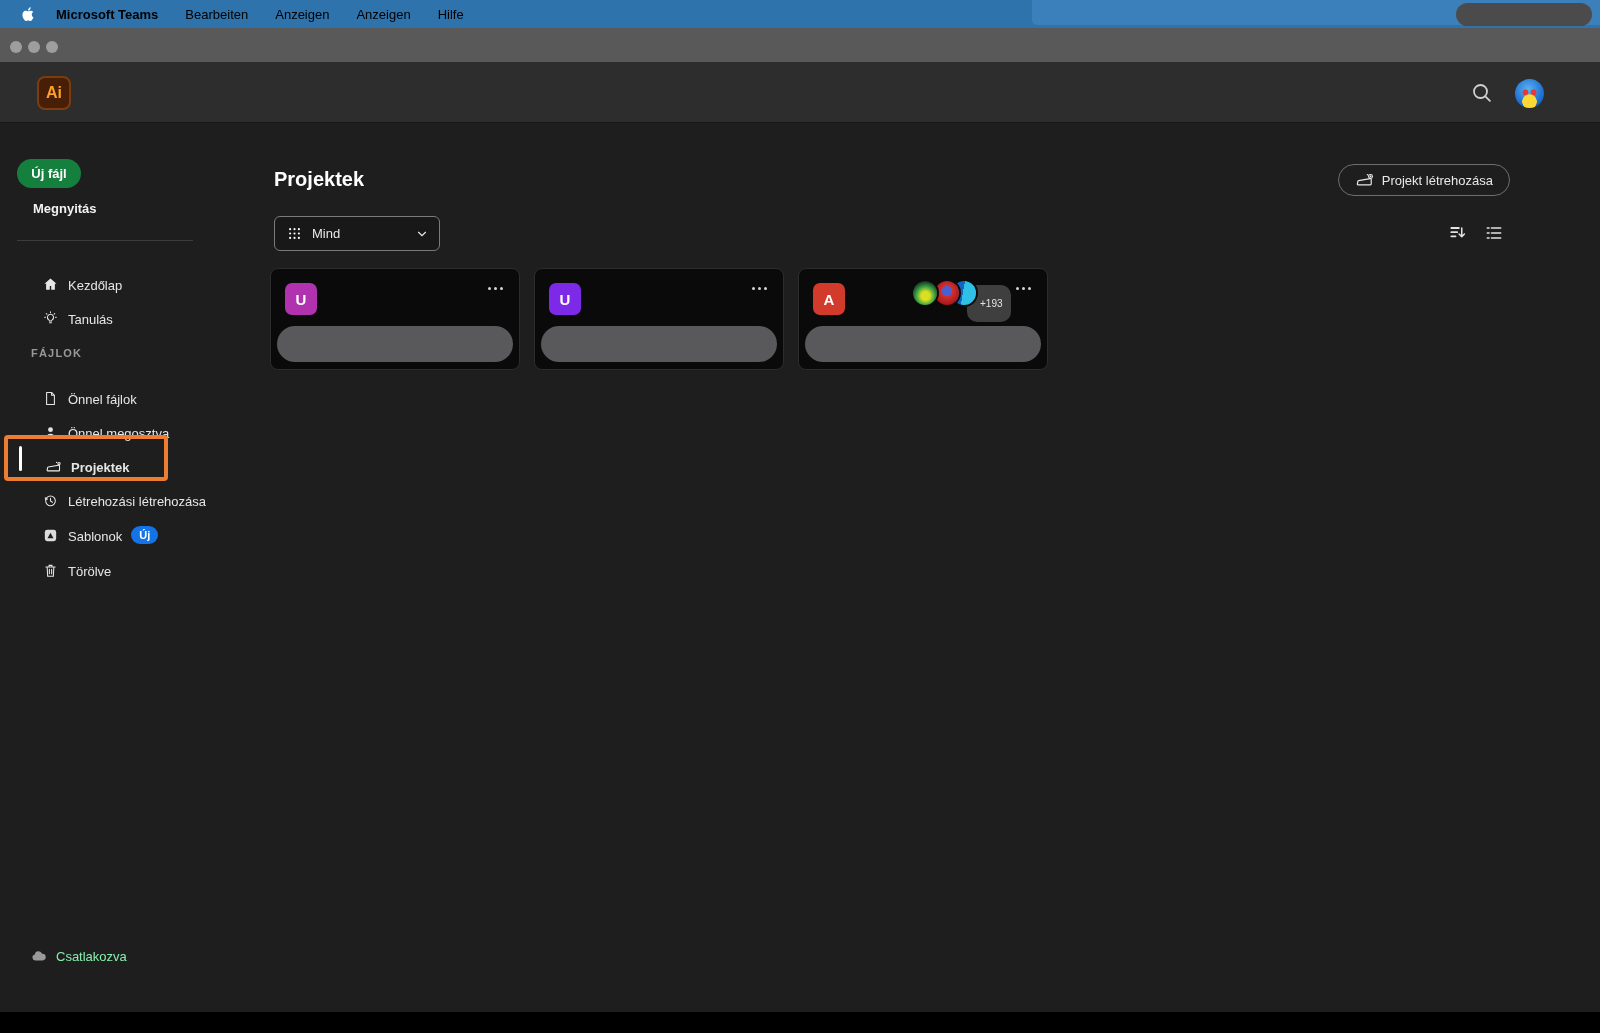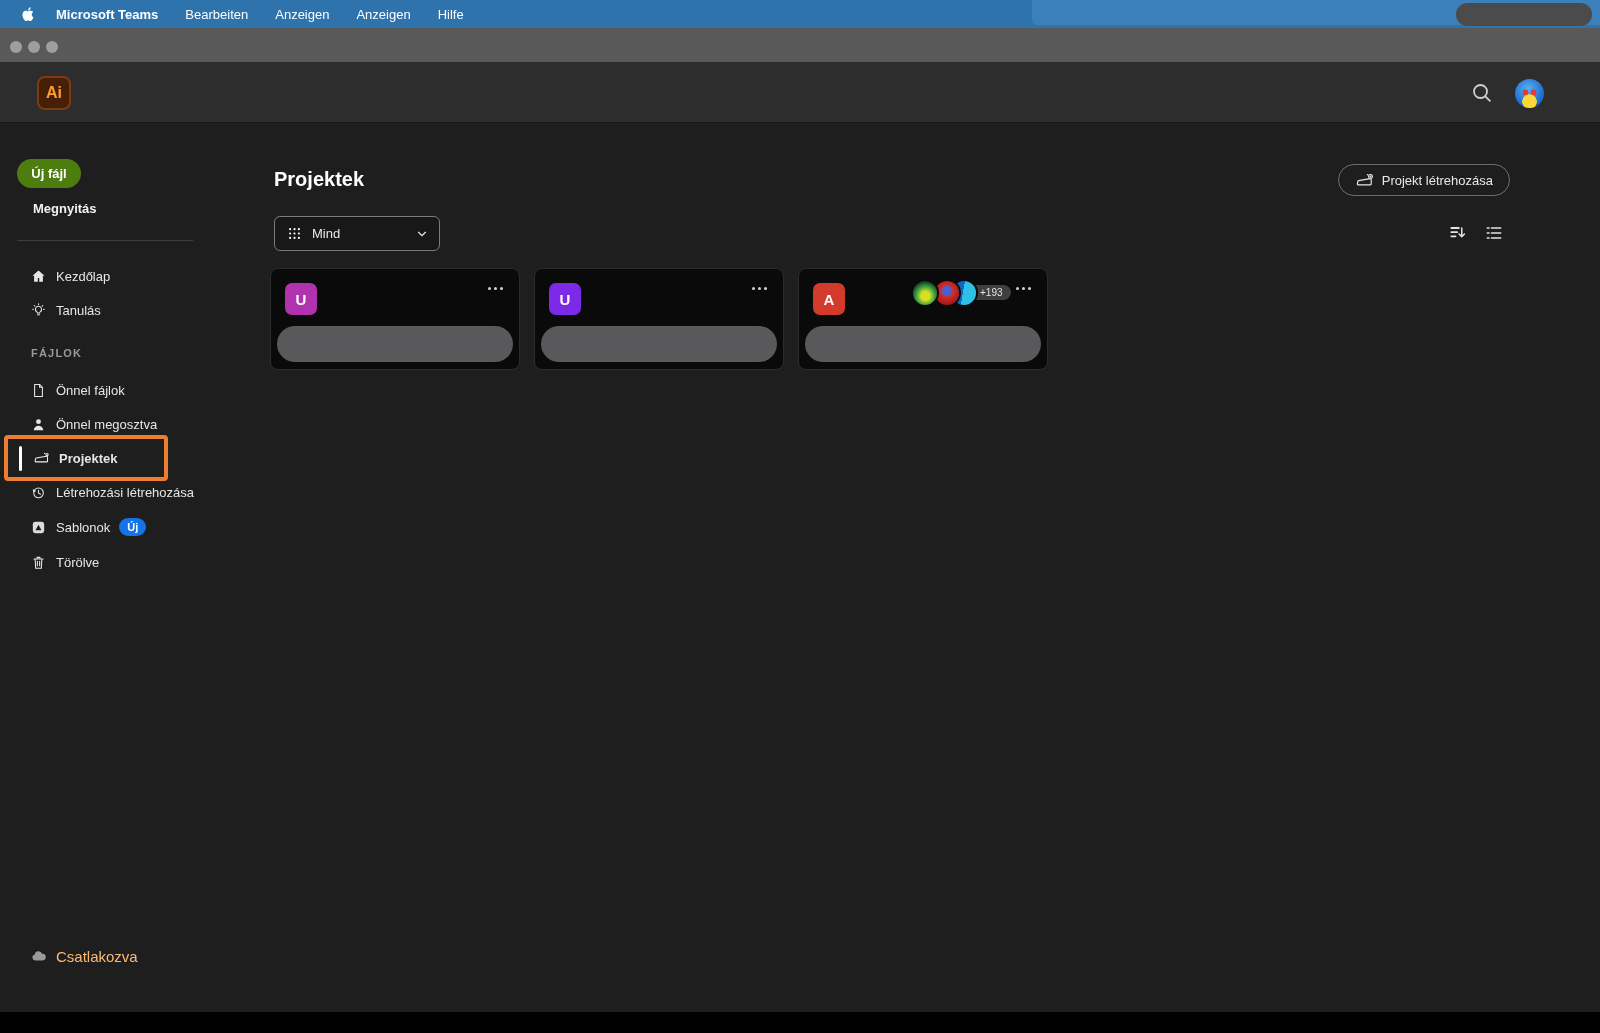--- a/index.html
+++ b/index.html
@@ -1,20 +1,20 @@
 <!DOCTYPE html>
 <html><head>
 <meta charset="utf-8">
 <style>
   * { box-sizing: border-box; margin: 0; padding: 0; }
   html,body { width:1600px; height:1033px; background:#000; font-family:"Liberation Sans", sans-serif; overflow:hidden; }
   .stage { position:relative; width:1600px; height:1033px; }
 
   
-  .menubar { position:absolute; left:0; top:0; width:1600px; height:28px; background:#2e73ac; display:flex; align-items:center; color:#ffffff; font-size:13px; z-index:5; }
+  .menubar { position:absolute; left:0; top:0; width:1600px; height:28px; background:#2e73ac; display:flex; align-items:center; color:#000000; font-size:13px; z-index:5; }
   .menubar .apple { margin-left:20px; display:flex; align-items:center; }
   .mb-app { font-weight:bold; margin-left:20px; }
   .mb-item { margin-left:27px; }
   .mb-overlay { position:absolute; left:1032px; top:0; width:568px; height:25px; background:#3b80ba; border-bottom-left-radius:5px; }
   .mb-pill { position:absolute; left:1456px; top:3px; width:136px; height:23px; background:#4b4b4b; border-radius:12px; }
 
   
   .titlebar { position:absolute; left:0; top:28px; width:1600px; height:34px; background:#595959; }
   .traffic { position:absolute; top:41px; width:12px; height:12px; border-radius:50%; background:#9e9e9e; }
   .t1{left:10px} .t2{left:28px} .t3{left:46px}
@@ -28,31 +28,31 @@
       radial-gradient(circle at 50% 78%, #fdd835 0 26%, rgba(0,0,0,0) 28%),
       radial-gradient(circle at 36% 46%, #e53935 0 11%, rgba(0,0,0,0) 13%),
       radial-gradient(circle at 64% 46%, #e53935 0 11%, rgba(0,0,0,0) 13%),
       radial-gradient(circle at 45% 35%, #5ab1f2, #1e6fd0 62%, #12498f); }
 
   
   .appbody { position:absolute; left:0; top:123px; width:1600px; height:889px; background:#1e1e1e; }
   .bottom-strip { position:absolute; left:0; top:1012px; width:1600px; height:21px; background:#000; }
 
   
-  .btn-newfile { position:absolute; left:17px; top:36px; width:64px; height:29px; border-radius:15px; background:#4d7c0f; border:none; color:#fff; font-size:13px; font-weight:bold; font-family:inherit; }
+  .btn-newfile { position:absolute; left:17px; top:36px; width:64px; height:29px; border-radius:15px; background:#15803d; border:none; color:#fff; font-size:13px; font-weight:bold; font-family:inherit; }
   .open-label { position:absolute; left:33px; top:78px; color:#f2f2f2; font-size:13px; font-weight:bold; }
   .side-divider { position:absolute; left:17px; top:117px; width:176px; height:1px; background:#3d3d3d; }
-  .nav-row { position:absolute; left:0; width:230px; height:34px; display:flex; align-items:center; color:#e6e6e6; font-size:13px; }
+  .nav-row { position:absolute; left:0; width:230px; height:34px; display:flex; align-items:flex-end; color:#e6e6e6; font-size:13px;padding-left:12px; }
   .nav-row .nicon { width:17px; height:17px; margin-left:30px; flex:0 0 17px; display:flex; align-items:center; justify-content:center; }
   .nav-row .nlabel { margin-left:9px; white-space:nowrap; }
   .section-label { position:absolute; left:31px; top:224px; color:#9a9a9a; font-size:11px; letter-spacing:1.2px; font-weight:bold; }
   .active-bar { position:absolute; left:19px; top:323px; width:3px; height:25px; background:#fff; border-radius:2px; }
   .annotation-box { position:absolute; left:4px; top:312px; width:164px; height:46px; border:4px solid #ed7d31; border-radius:4px; pointer-events:none; }
   .badge-new { display:inline-block; margin-left:9px; background:#1473e6; color:#fff; font-size:11px; font-weight:bold; border-radius:10px; padding:3px 8px; }
-  .status-row { position:absolute; left:0; top:816px; width:230px; height:34px; display:flex; align-items:center; color:#fdba74; font-size:15px; }
+  .status-row { position:absolute; left:0; top:816px; width:230px; height:34px; display:flex; align-items:center; color:#86efac; font-size:13px; }
   .status-row .nicon { width:18px; height:18px; margin-left:30px; }
   .status-row .nlabel { margin-left:8px; }
 
   
   .page-title { position:absolute; left:274px; top:45px; color:#fff; font-size:20px; font-weight:bold; }
   .create-btn { position:absolute; right:90px; top:41px; height:32px; border-radius:16px; border:1.5px solid #6e6e6e; background:transparent; color:#e8e8e8; font-size:13px; font-family:inherit; display:flex; align-items:center; gap:8px; padding:0 16px; cursor:pointer; }
   .filter-dd { position:absolute; left:274px; top:93px; width:166px; height:35px; border:1.5px solid #7a7a7a; border-radius:6px; background:#181818; color:#e8e8e8; font-size:13px; display:flex; align-items:center; cursor:pointer; }
   .filter-dd .grid-ic { margin-left:12px; }
   .filter-dd .dd-label { margin-left:10px; }
   .filter-dd .chev { margin-left:auto; margin-right:10px; display:flex; }
@@ -62,21 +62,21 @@
   .cards { position:absolute; left:270px; top:145px; display:flex; gap:14px; }
   .card { position:relative; width:250px; height:102px; background:#0a0a0a; border:1px solid #2c2c2c; border-radius:8px; }
   .tile { position:absolute; left:14px; top:14px; width:32px; height:32px; border-radius:7px; color:#fff; font-size:15px; font-weight:bold; display:flex; align-items:center; justify-content:center; }
   .more { position:absolute; right:16px; top:18px; display:flex; gap:3px; cursor:pointer; }
   .more i { width:3px; height:3px; border-radius:50%; background:#d5d5d5; }
   .name-pill { position:absolute; left:6px; right:6px; bottom:7px; height:36px; border-radius:18px; background:#59595b; }
   .av { position:absolute; top:12px; width:24px; height:24px; border-radius:50%; box-shadow:0 0 0 2px #0a0a0a; }
   .av1 { left:114px; z-index:4; background:radial-gradient(circle at 52% 62%, #d9e021 0 22%, #3aa045 48%, #16351f 75%); }
   .av2 { left:136px; z-index:3; background:radial-gradient(circle at 50% 42%, #4a5fd0 0 26%, #d03030 30%, #a31515 78%); }
   .av3 { left:153px; z-index:2; background:linear-gradient(100deg, #1565c0 46%, #2ec1e5 46%); }
-  .plus-pill { position:absolute; left:168px; top:16px; z-index:1; height:15px; padding:0 8px 0 13px; background:#3f3f3f; border-radius:10px; color:#e3e3e3; font-size:10px; display:flex; align-items:center; }
+  .plus-pill { position:absolute; left:168px; top:16px; z-index:1; height:37px; padding:0 8px 0 13px; background:#3f3f3f; border-radius:10px; color:#e3e3e3; font-size:10px; display:flex; align-items:center; }
 
   svg { display:block; }
 </style>
 </head>
 <body>
 
 <div class="stage">
 
   <div class="menubar">
     <span class="apple">

